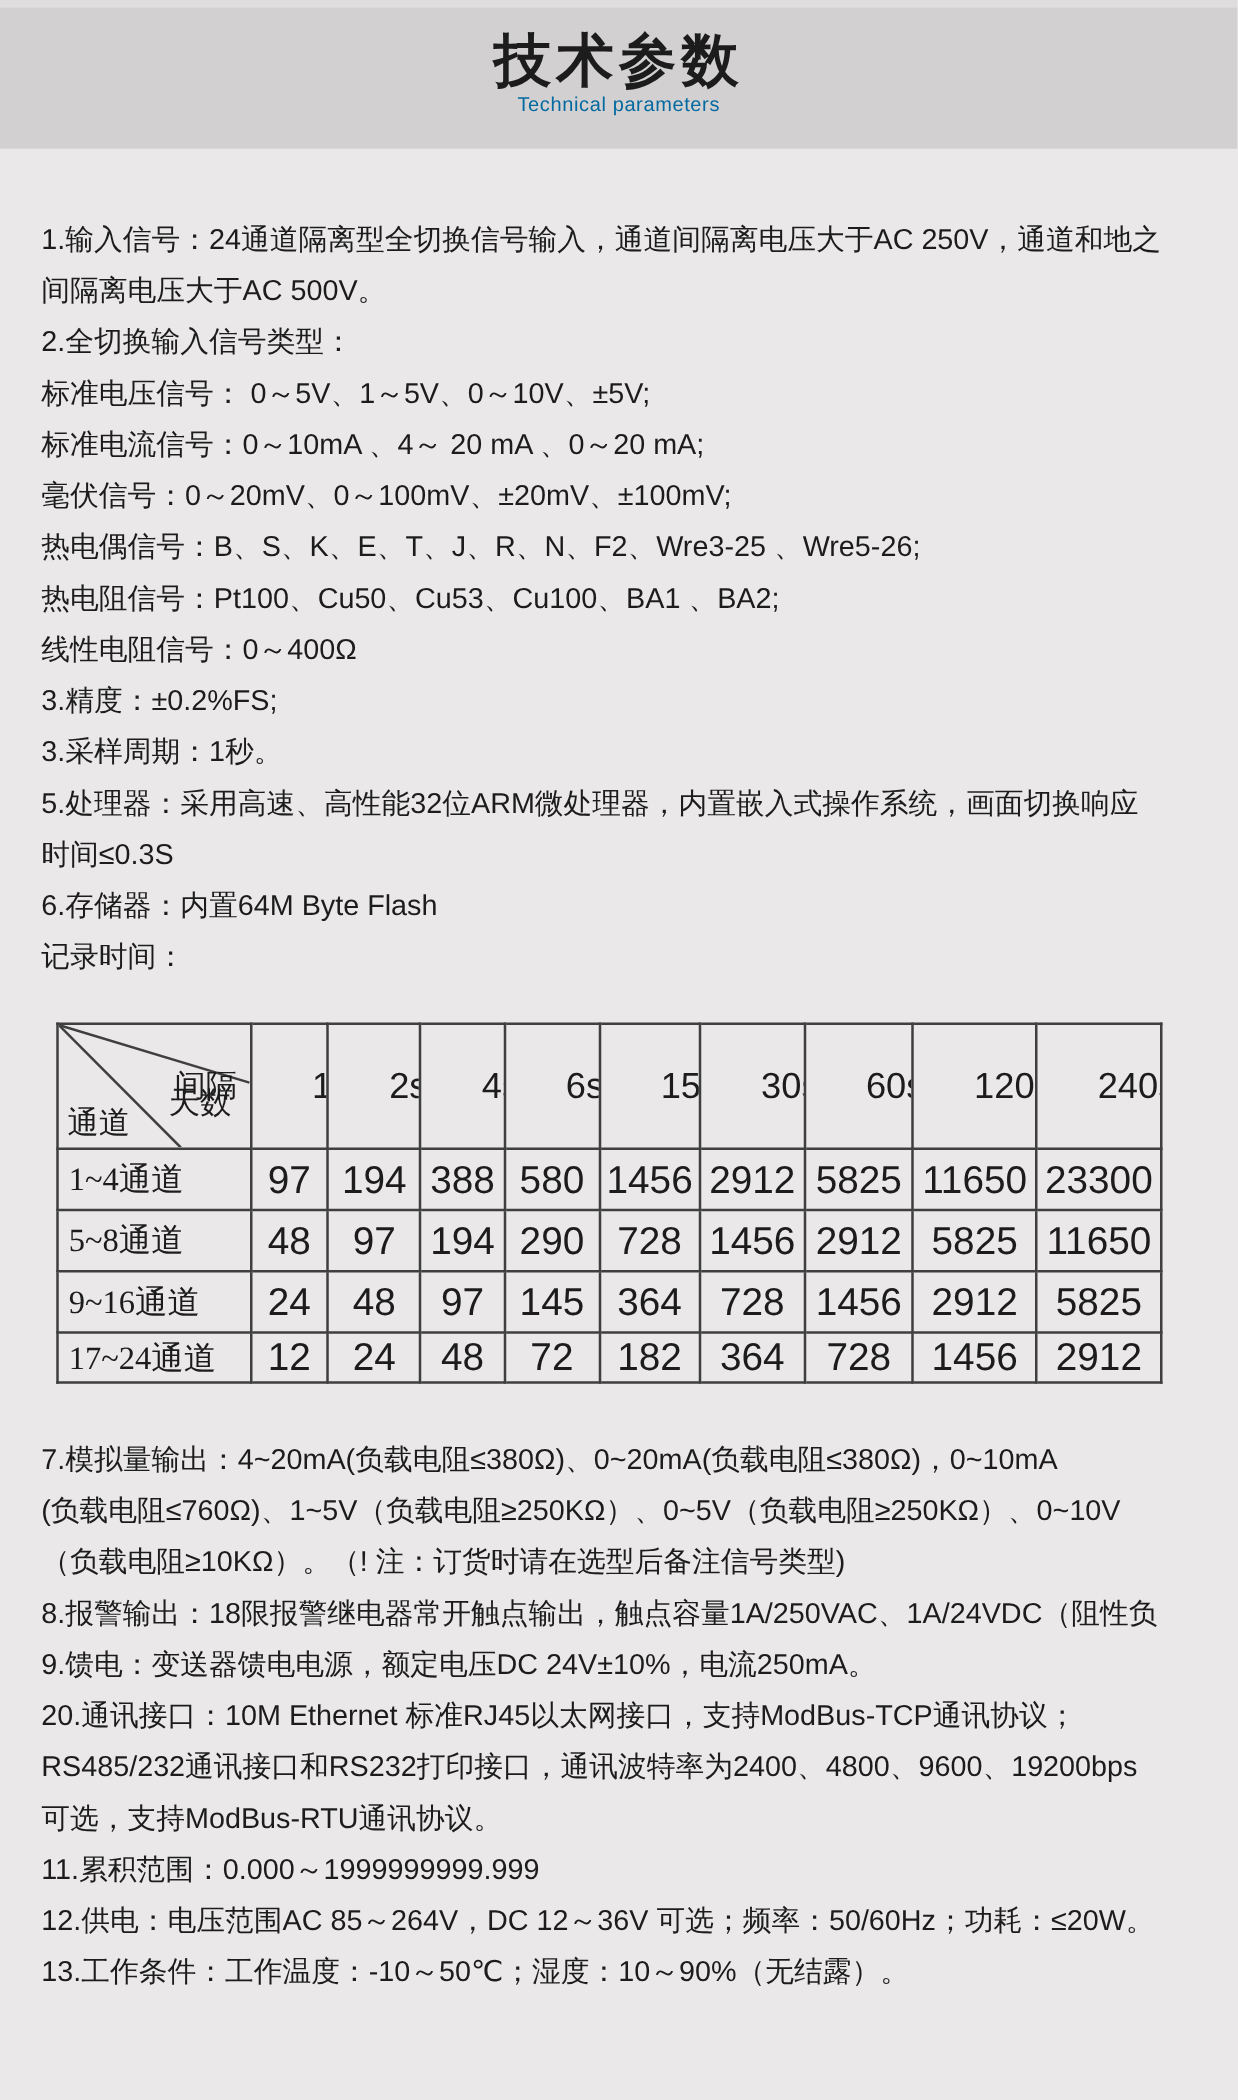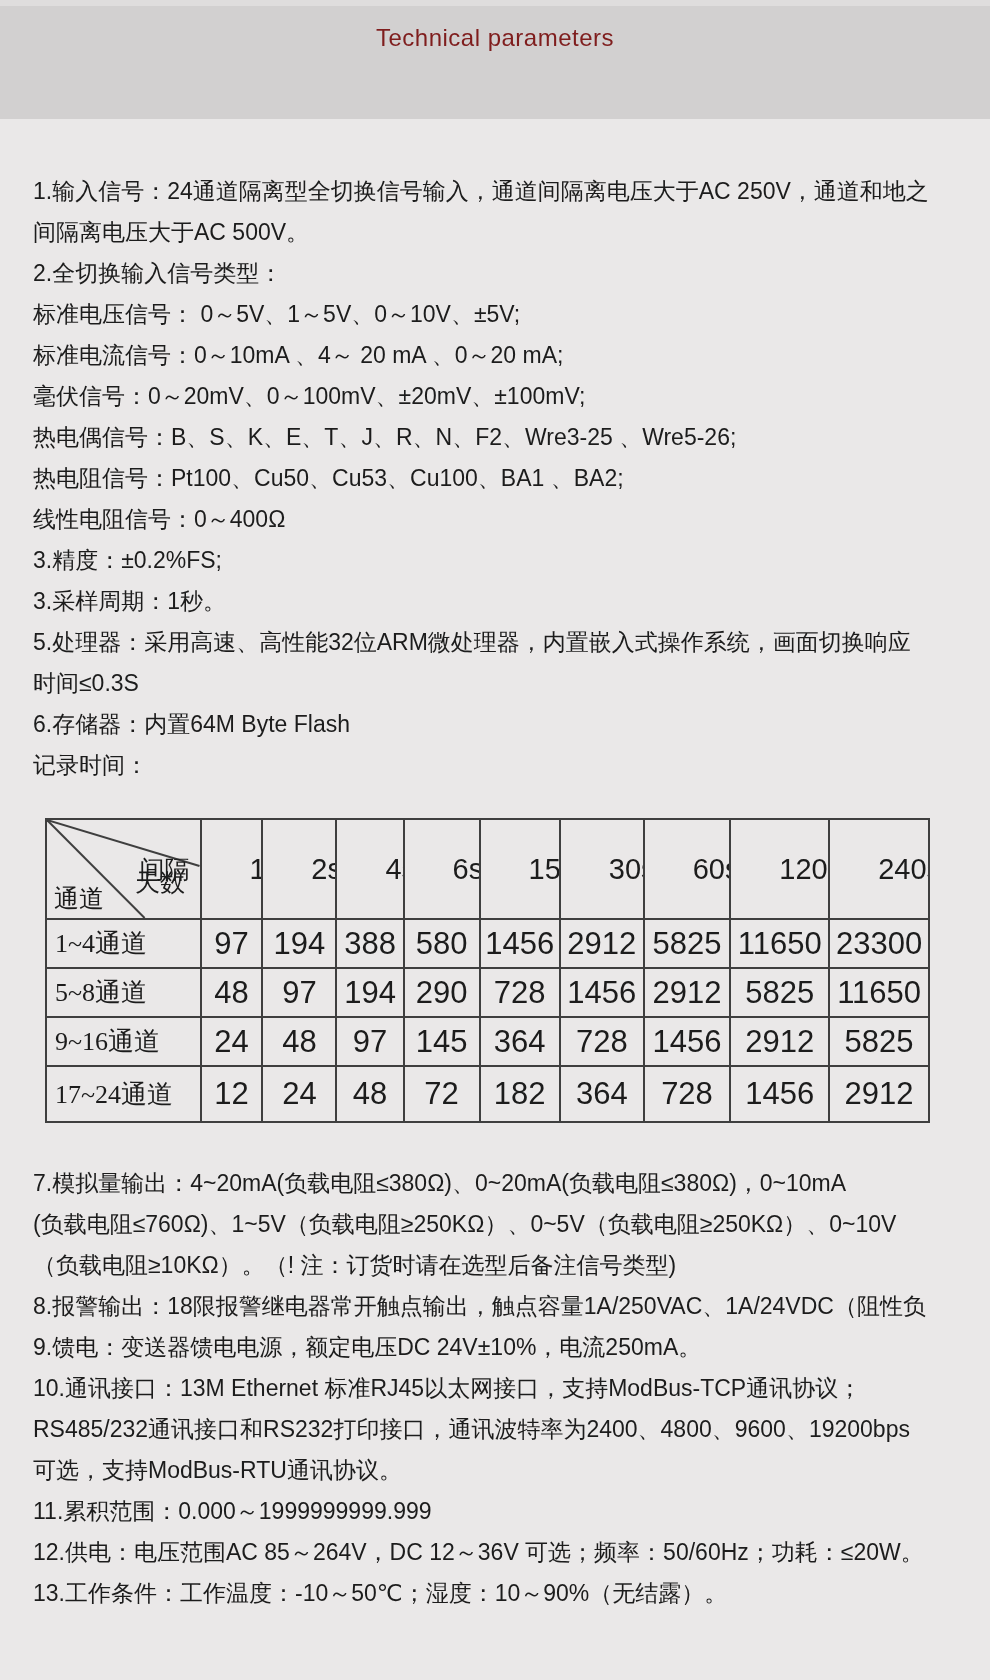--- a/index.html
+++ b/index.html
@@ -18,22 +18,22 @@
     text-align: center;
     padding-top: 16px;
   }
   .title {
     font-size: 46px;
     font-weight: 700;
     letter-spacing: 4px;
     line-height: 52px;
   }
   .subtitle {
-    font-size: 24px;
-    color: #7f1d1d;
+    font-size: 16px;
+    color: #0369a1;
     margin-top: 2px;
     letter-spacing: 0.5px;
   }
   .content { padding: 52px 33px 0 33px; }
   .spec-line {
     font-size: 23px;
     line-height: 41px;
     white-space: nowrap;
   }
   .rec-table {
@@ -42,40 +42,41 @@
     margin: 32px 0 0 12px;
     table-layout: fixed;
   }
   .rec-table th, .rec-table td {
     border: 2px solid #3f3f3f;
     font-weight: 400;
     overflow: hidden;
   }
   .rec-table thead tr { height: 100px; }
   .rec-table tr.data-row { height: 49px; }
-  .rec-table tr.data-row:last-child { height: 56px; }
+  .rec-table tr.data-row:last-child { height: 40px; }
   th.col-h { font-size: 29px; text-align: center; padding-left: 48px; }
   td.num { font-size: 31px; text-align: center; border-radius: 19px; }
   td.row-label { font-size: 26px; text-align: left; padding-left: 8px; font-family: Liberation Serif, serif; }
   th.corner { position: relative; padding: 0; }
   .corner svg.diag { position: absolute; left: 0; top: 0; width: 100%; height: 100%; display: block; }
   .corner line { stroke: #3f3f3f; stroke-width: 2; vector-effect: non-scaling-stroke; }
   .corner span { position: absolute; font-size: 25px; font-weight: 400; line-height: 1; }
   .c-interval { top: 7px; right: 10px; margin-top: 30px; }
   .c-days { top: 50px; left: 88px; }
   .c-channel { bottom: 7px; left: 7px; }
   .spec-lines.bottom { margin-top: 40px; }
 </style>
 </head>
 <body>
 
 <div class="page">
   <div class="top-strip"></div>
 
   <header class="header">
+    <h1 class="title">技术参数</h1>
     <div class="subtitle">Technical parameters</div>
   </header>
 
   <main class="content">
     <div class="spec-lines" id="specs-top">
         <div class="spec-line">1.输入信号：24通道隔离型全切换信号输入，通道间隔离电压大于AC 250V，通道和地之</div>
         <div class="spec-line">间隔离电压大于AC 500V。</div>
         <div class="spec-line">2.全切换输入信号类型：</div>
         <div class="spec-line">标准电压信号： 0～5V、1～5V、0～10V、±5V;</div>
         <div class="spec-line">标准电流信号：0～10mA 、4～ 20 mA 、0～20 mA;</div>
@@ -177,21 +178,21 @@
           </tr>
         </tbody>
     </table>
 
     <div class="spec-lines bottom" id="specs-bottom">
         <div class="spec-line">7.模拟量输出：4~20mA(负载电阻≤380Ω)、0~20mA(负载电阻≤380Ω)，0~10mA</div>
         <div class="spec-line">(负载电阻≤760Ω)、1~5V（负载电阻≥250KΩ）、0~5V（负载电阻≥250KΩ）、0~10V</div>
         <div class="spec-line">（负载电阻≥10KΩ）。（! 注：订货时请在选型后备注信号类型)</div>
         <div class="spec-line">8.报警输出：18限报警继电器常开触点输出，触点容量1A/250VAC、1A/24VDC（阻性负</div>
         <div class="spec-line">9.馈电：变送器馈电电源，额定电压DC 24V±10%，电流250mA。</div>
-        <div class="spec-line">10.通讯接口：13M Ethernet 标准RJ45以太网接口，支持ModBus-TCP通讯协议；</div>
+        <div class="spec-line">20.通讯接口：10M Ethernet 标准RJ45以太网接口，支持ModBus-TCP通讯协议；</div>
         <div class="spec-line">RS485/232通讯接口和RS232打印接口，通讯波特率为2400、4800、9600、19200bps</div>
         <div class="spec-line">可选，支持ModBus-RTU通讯协议。</div>
         <div class="spec-line">11.累积范围：0.000～1999999999.999</div>
         <div class="spec-line">12.供电：电压范围AC 85～264V，DC 12～36V 可选；频率：50/60Hz；功耗：≤20W。</div>
         <div class="spec-line">13.工作条件：工作温度：-10～50℃；湿度：10～90%（无结露）。</div>
       </div>
   </main>
 </div>
 
 </body></html>

